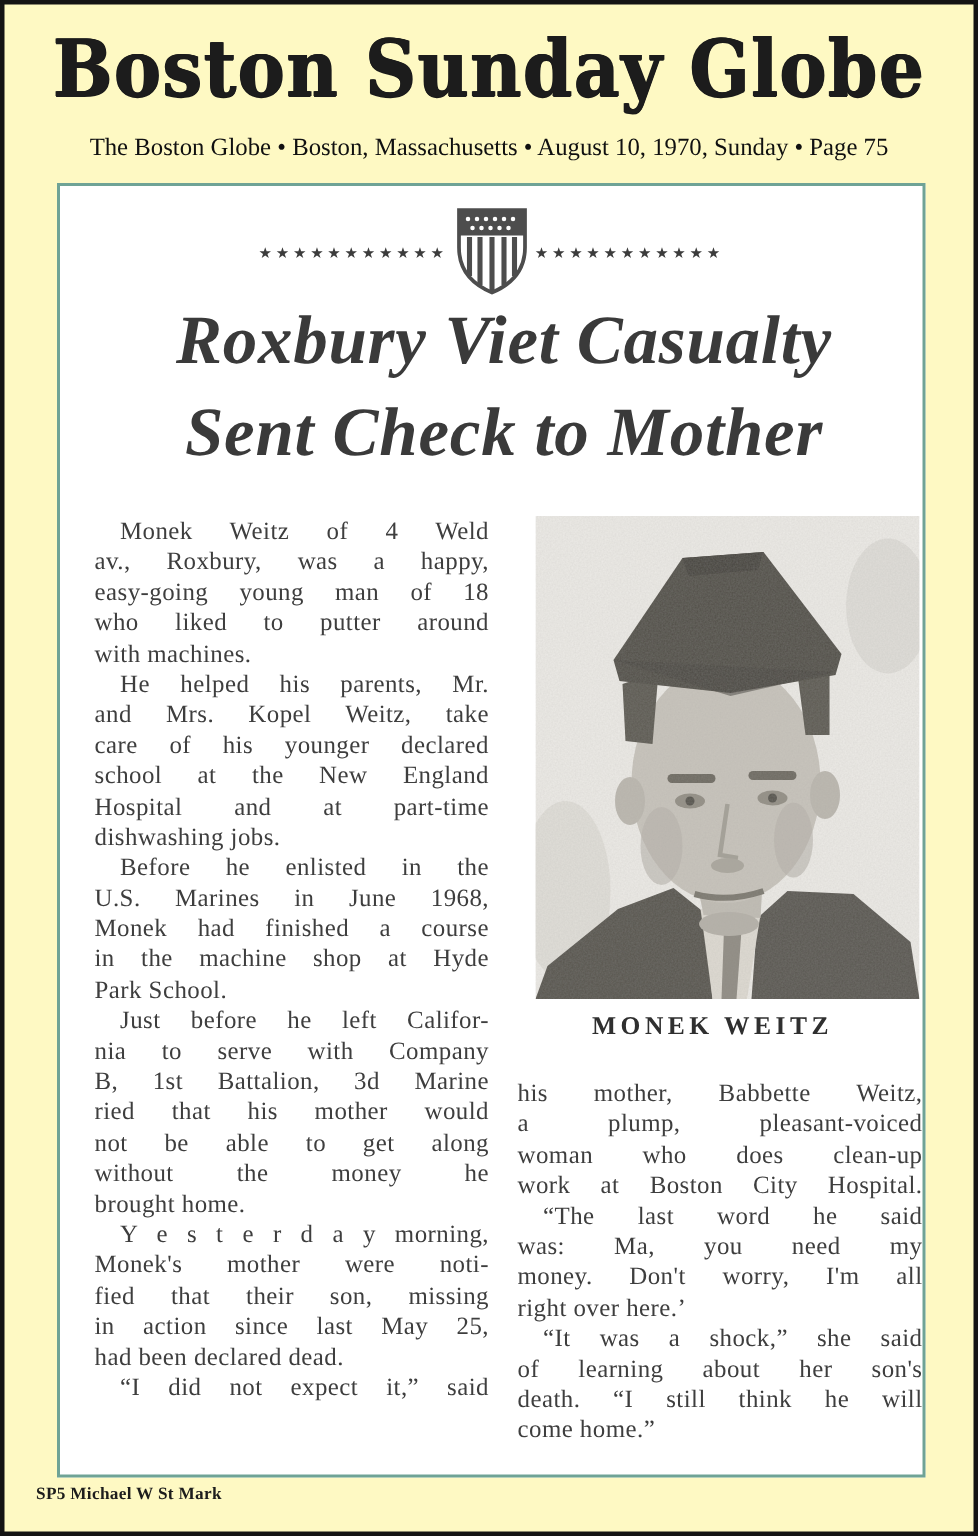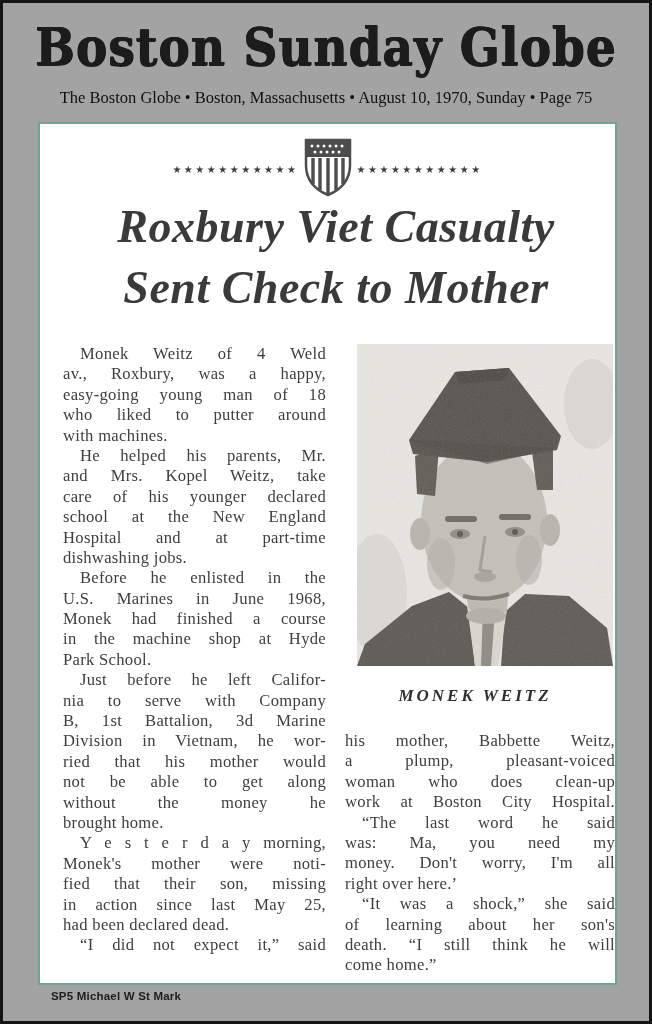--- a/index.html
+++ b/index.html
@@ -1,18 +1,18 @@
 <!DOCTYPE html>
 <html><head>
 <meta charset="utf-8">
 <style>
   * { margin:0; padding:0; box-sizing:border-box; }
   html,body { background:#ffffff; }
   .page {
-    position:relative; width:652px; height:1024px; background:#a3a3a3;
+    position:relative; width:652px; height:1024px; background:#fef9c3;
     font-family:"Liberation Serif", serif; overflow:hidden;
   }
   .frame {
     position:absolute; left:0; top:0; right:0; bottom:0;
     border:3px solid #141414; pointer-events:none;
   }
   
   .masthead {
     position:absolute; top:16px; left:0; width:100%; text-align:center;
     font-family:"DejaVu Serif", serif; font-weight:bold; font-size:47px;
@@ -53,28 +53,28 @@
   .col-right { left:295px; width:280px; }
   .tl { height:20.4px; line-height:20.4px; white-space:nowrap; overflow:visible;margin-left:10px; }
   .tl.jst { white-space:normal; text-align:justify; text-align-last:justify; }
   .tl.ind { text-indent:17px; }
   
   .photo {
     position:relative; margin-left:22px; width:256px; height:322px;
   }
   .photo svg { display:block; }
   .photo-caption {
-    margin-top:20px; text-align:center; font-family:"Liberation Serif", serif;
-    font-weight:bold; font-size:17px; letter-spacing:3px; color:#2f2f2f;font-style:italic;
+    margin-top:8px; text-align:center; font-family:"Liberation Serif", serif;
+    font-weight:bold; font-size:17px; letter-spacing:3px; color:#2f2f2f;
   }
   .col-right .lines { margin-top:25px; }
   
   .credit {
-    position:absolute; left:51px; top:990px;
-    font-family:Liberation Sans, sans-serif; font-weight:bold; font-size:11.5px;
+    position:absolute; left:24px; top:990px;
+    font-family:Liberation Serif, serif; font-weight:bold; font-size:11.5px;
     color:#1d1d1d; letter-spacing:0.2px;
   }
 </style>
 </head>
 <body>
 
 <div class="page">
   <div class="frame"></div>
 
   <div class="masthead">Boston Sunday Globe</div>
@@ -131,21 +131,20 @@
         <div class="tl jst">Hospital and at part-time</div>
         <div class="tl">dishwashing jobs.</div>
         <div class="tl ind jst">Before he enlisted in the</div>
         <div class="tl jst">U.S. Marines in June 1968,</div>
         <div class="tl jst">Monek had finished a course</div>
         <div class="tl jst">in the machine shop at Hyde</div>
         <div class="tl">Park School.</div>
         <div class="tl ind jst">Just before he left Califor-</div>
         <div class="tl jst">nia to serve with Company</div>
         <div class="tl jst">B, 1st Battalion, 3d Marine</div>
-        <div class="tl jst">Division in Vietnam, he wor-</div>
         <div class="tl jst">ried that his mother would</div>
         <div class="tl jst">not be able to get along</div>
         <div class="tl jst">without the money he</div>
         <div class="tl">brought home.</div>
         <div class="tl ind jst">Y e s t e r d a y   morning,</div>
         <div class="tl jst">Monek's mother were noti-</div>
         <div class="tl jst">fied that their son, missing</div>
         <div class="tl jst">in action since last May 25,</div>
         <div class="tl">had been declared dead.</div>
         <div class="tl ind jst">“I did not expect it,” said</div>

